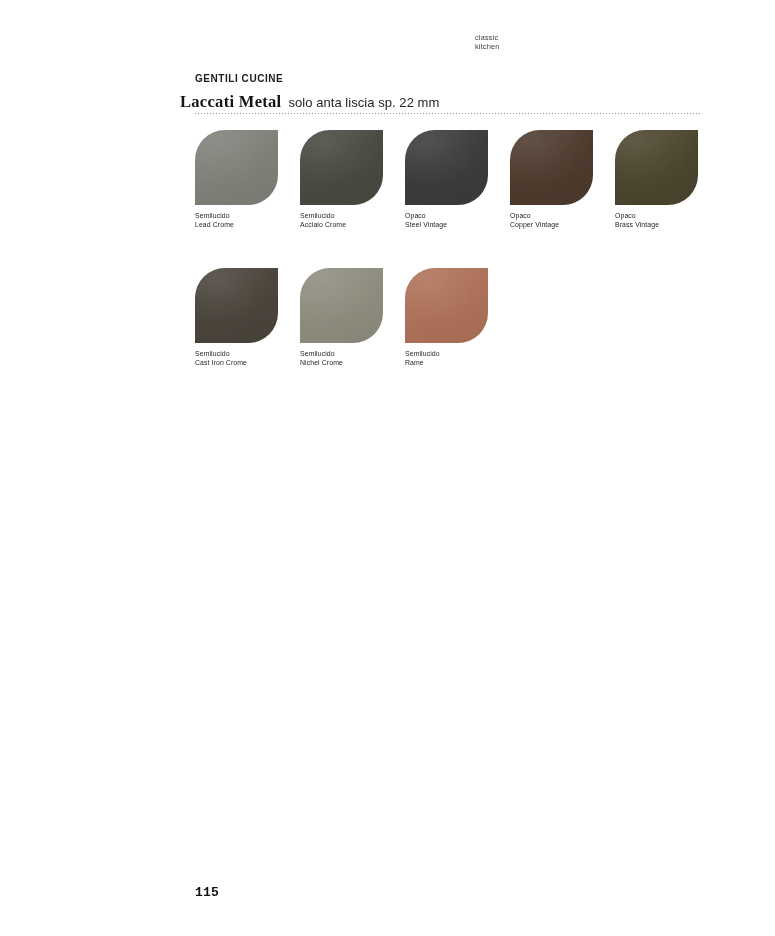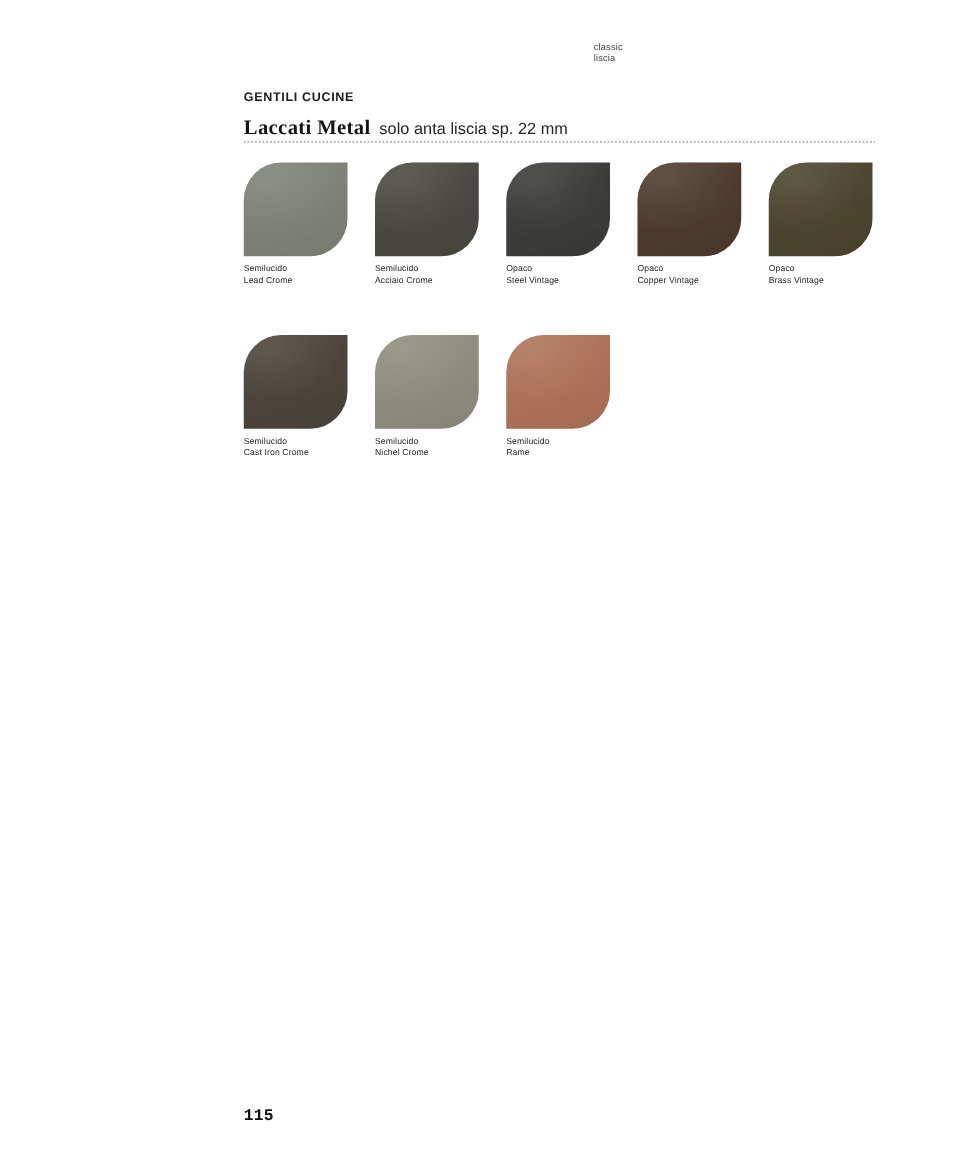--- a/index.html
+++ b/index.html
@@ -43,21 +43,21 @@
     font-size: 7.4px;
     line-height: 9.2px;
     letter-spacing: 0.15px;
     color: #3a3a3a;
   }
   .collection span { display: block; }
 
   
   .title-row {
     position: absolute;
-    left: 195px;
+    left: 180px;
     top: 92px;
     display: flex;
     align-items: baseline;
     gap: 7px;
     white-space: nowrap;
   }
   .title-main {
     font-family: "Liberation Serif", serif;
     font-size: 16.5px;
     font-weight: bold;
@@ -146,21 +146,21 @@
 </style>
 </head>
 <body>
 
 <div class="page">
 
   <div class="brand">GENTILI CUCINE</div>
 
   <div class="collection">
     <span>classic</span>
-    <span>liscia</span>
+    <span>kitchen</span>
   </div>
 
   <div class="title-row">
     <span class="title-main">Laccati Metal</span>
     <span class="title-sub">solo anta liscia sp. 22 mm</span>
   </div>
 
   <div class="rule"></div>
 
   <div class="grid">

